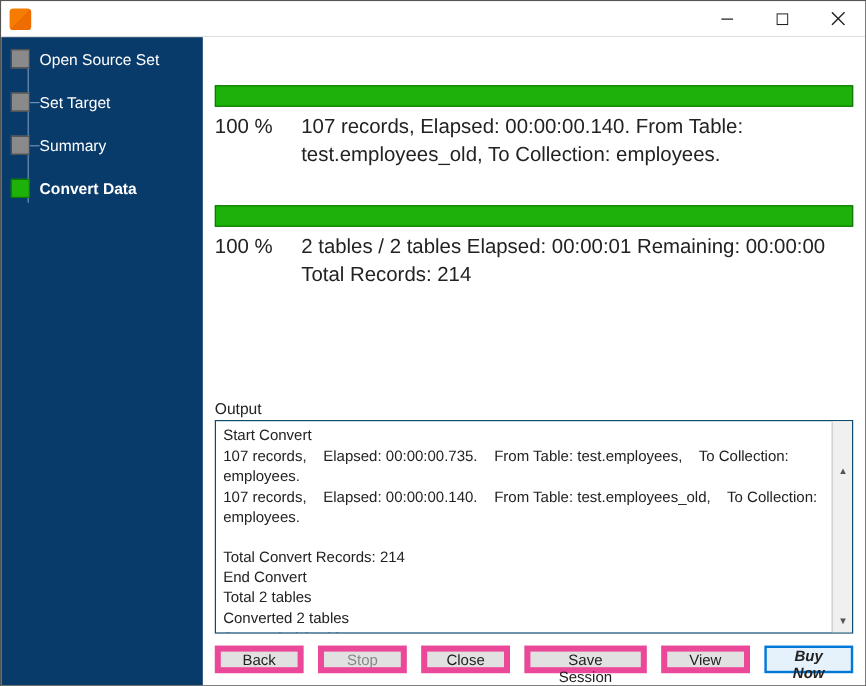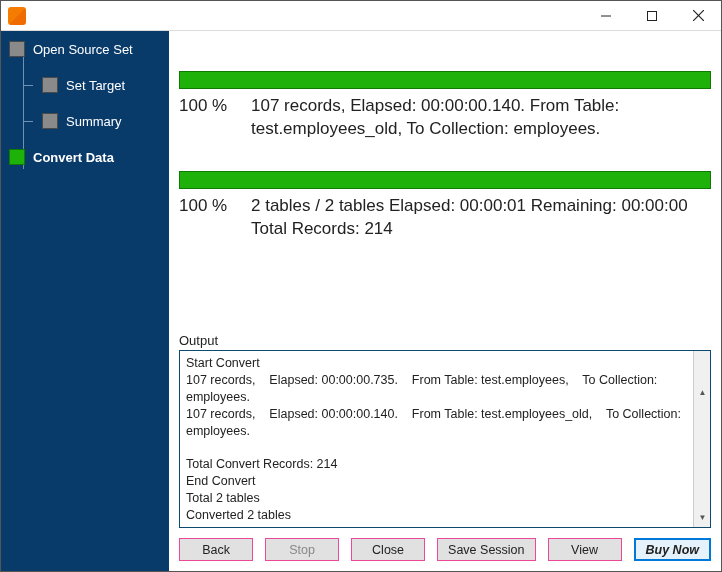--- a/index.html
+++ b/index.html
@@ -56,21 +56,21 @@
     height: 116px;
     background: #6e91b6;
   }
   .step {
     display: flex;
     align-items: center;
     padding: 4px 0 4px 8px;
     position: relative;
     margin-bottom: 12px;
   }
-  .step.sub { padding-left: 41px; }
+  .step.sub { padding-left: 8px; }
   .step-box {
     width: 16px; height: 16px;
     background: #8a8a8a;
     border: 1px solid #4a4a4a;
     margin-right: 8px;
     position: relative;
     z-index: 1;
   }
   .step.current .step-box {
     background: #1db10a;
@@ -150,21 +150,21 @@
     display: flex;
     justify-content: flex-end;
     gap: 12px;
     padding: 10px 4px 4px 4px;
   }
   .btn {
     min-width: 74px;
     height: 23px;
     padding: 0 10px;
     background: #e1e1e1;
-    border: 1px solid #ec4899;
+    border: 5px solid #ec4899;
     font-size: 12.5px;
     font-family: inherit;
     color: #222;
     cursor: pointer;
   }
   .btn[disabled] {
     color: #888;
     cursor: default;
     text-align: center;
   }

